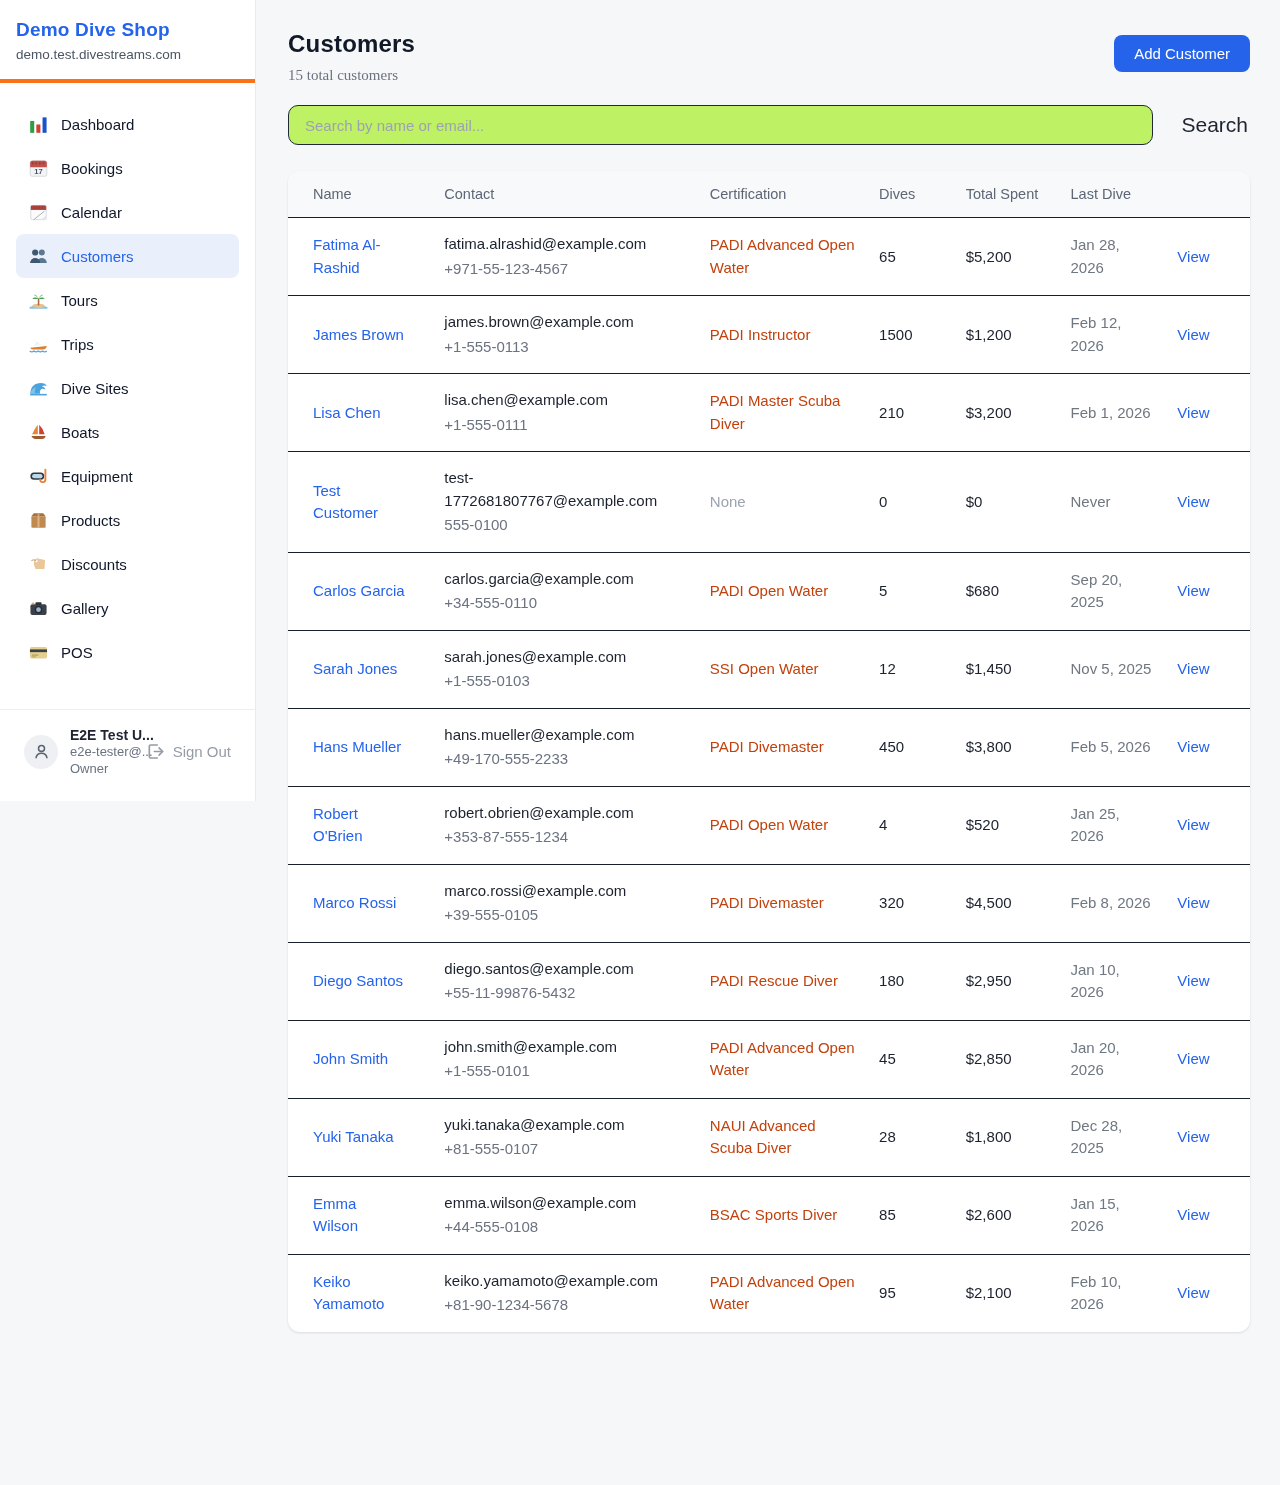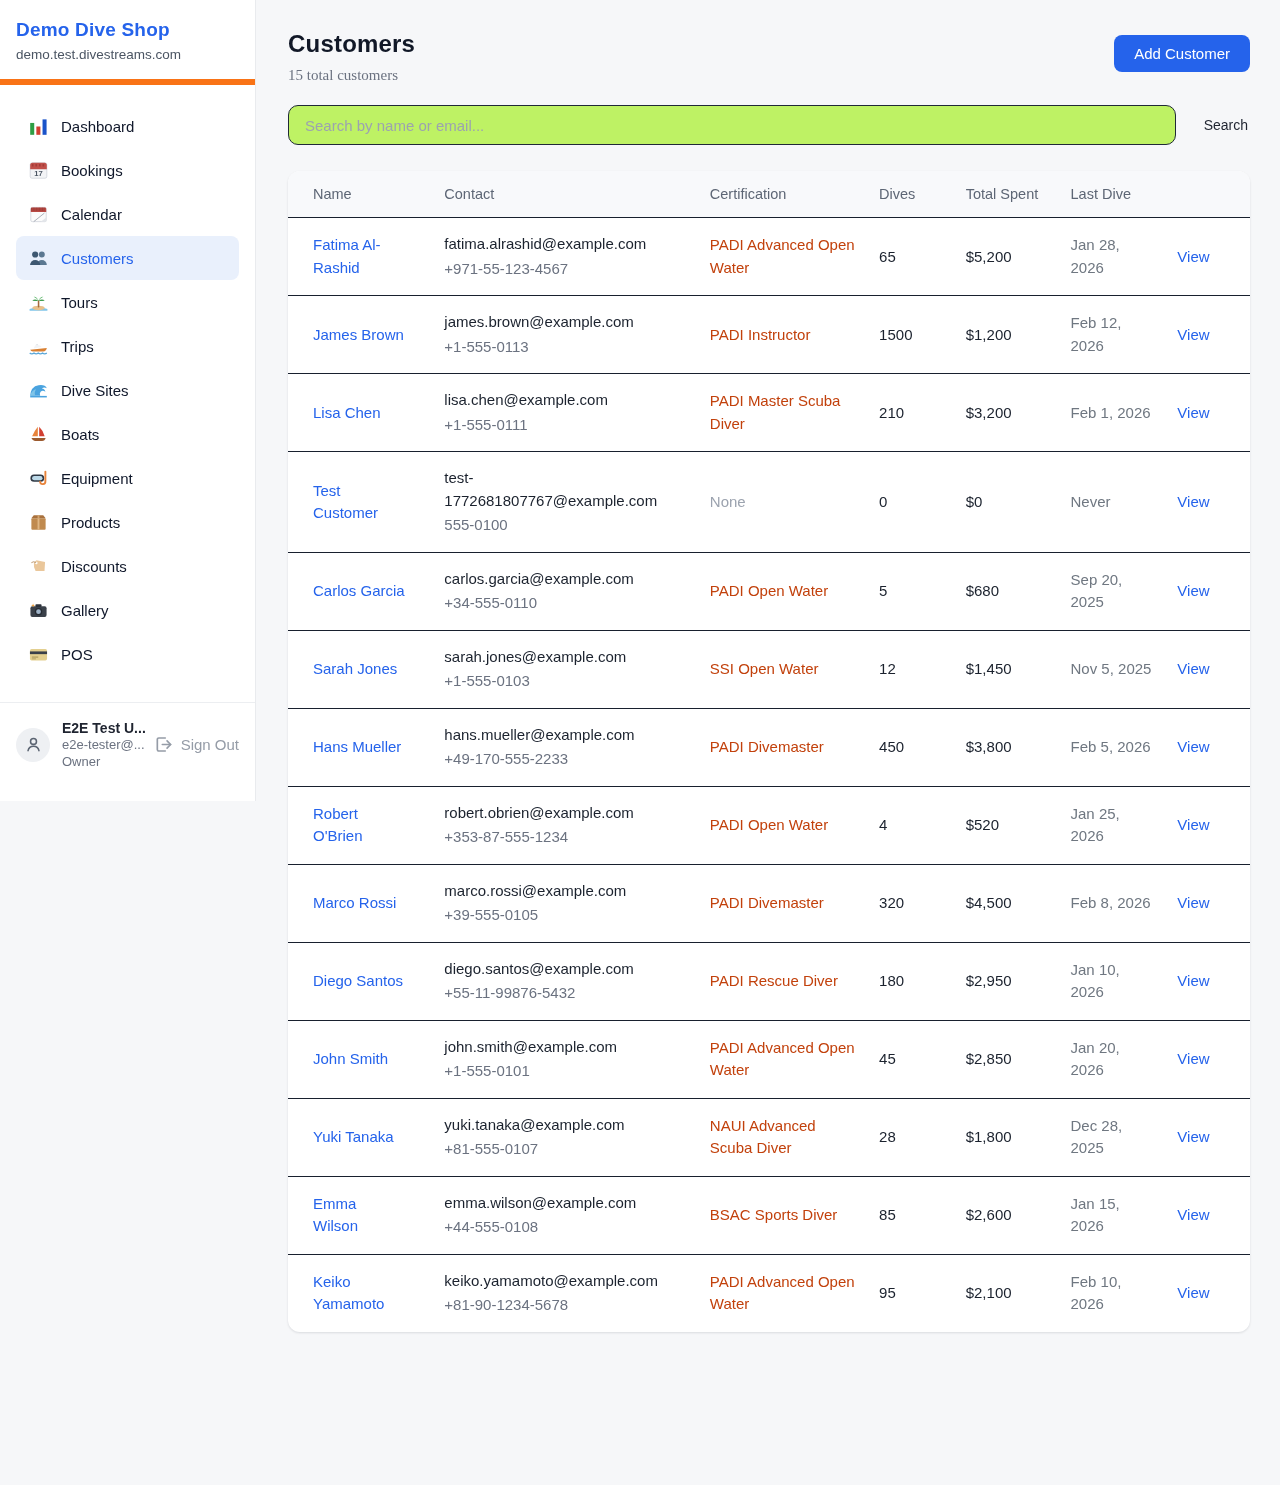--- a/index.html
+++ b/index.html
@@ -11,37 +11,37 @@
     position:relative;
     overflow:hidden;
   }
   
   .sidebar {
     position:absolute; left:0; top:0;
     width:256px; height:801px;
     background:#ffffff;
     border-right:1px solid #e9ebee;
   }
-  .sidebar-header { padding:19px 16px 17px 16px; border-bottom:6px solid #f97316; }
+  .sidebar-header { padding:19px 16px 17px 16px; border-bottom:4px solid #f97316; }
   .shop-name { font-size:19px; font-weight:700; color:#2563eb; letter-spacing:.2px; }
   .shop-domain { font-size:13.5px; color:#4b5563; margin-top:6px; }
   .nav { padding:19px 16px; }
   .nav-item {
     display:flex; align-items:center; gap:13px;
     height:44px; padding:0 12px; border-radius:8px;
     font-size:15px; color:#0f172a; cursor:pointer;
   }
   .nav-item.active { background:#e9f0fc; color:#2563eb; }
   .nav-icon { width:20px; height:20px; flex:0 0 20px; display:flex; align-items:center; justify-content:center; }
   .nav-icon svg { width:19px; height:19px; display:block; }
   .sidebar-footer {
-    position:absolute; left:0; right:0; bottom:15px; height:84px;
+    position:absolute; left:0; right:0; bottom:8px; height:84px;
     border-top:1px solid #eceef1;
     display:flex; align-items:center; gap:12px;
-    padding:10px 16px;
+    padding:10px 24px;
     background:#fff;
   }
   .avatar {
     width:34px; height:34px; border-radius:50%;
     background:#eef0f3; flex:0 0 34px;
     display:flex; align-items:center; justify-content:center;
   }
   .user-block { min-width:0; line-height:1.3; }
   .user-name { font-size:14px; font-weight:700; color:#1f2430; white-space:nowrap; }
   .user-email { font-size:13px; color:#6b7280; white-space:nowrap; }
@@ -62,21 +62,21 @@
   }
   .search-row { display:flex; align-items:center; gap:26px; margin-bottom:26px; }
   .search-input {
     flex:1; height:40px; border:1px solid #1f2937; border-radius:10px;
     padding:8px 16px; font-size:15px; font-family:inherit; color:#1b222e;
     background:#bef264; outline:none;
   }
   .search-input::placeholder { color:#9ca3af; }
   .search-btn {
     background:none; border:none; font-family:inherit;
-    font-size:14px; color:#1f2430; cursor:pointer; padding:4px 2px;
+    font-size:21px; color:#1f2430; cursor:pointer; padding:4px 2px;
   }
   
   .card {
     background:#ffffff; border-radius:12px; overflow:hidden;
     box-shadow:0 1px 3px rgba(16,24,40,.07), 0 1px 2px rgba(16,24,40,.05);
   }
   table { width:100%; border-collapse:collapse; table-layout:fixed; }
   thead th {
     background:#f8f9fb; text-align:left; font-weight:400;
     font-size:14.5px; color:#5d6675; padding:12px 12px;

